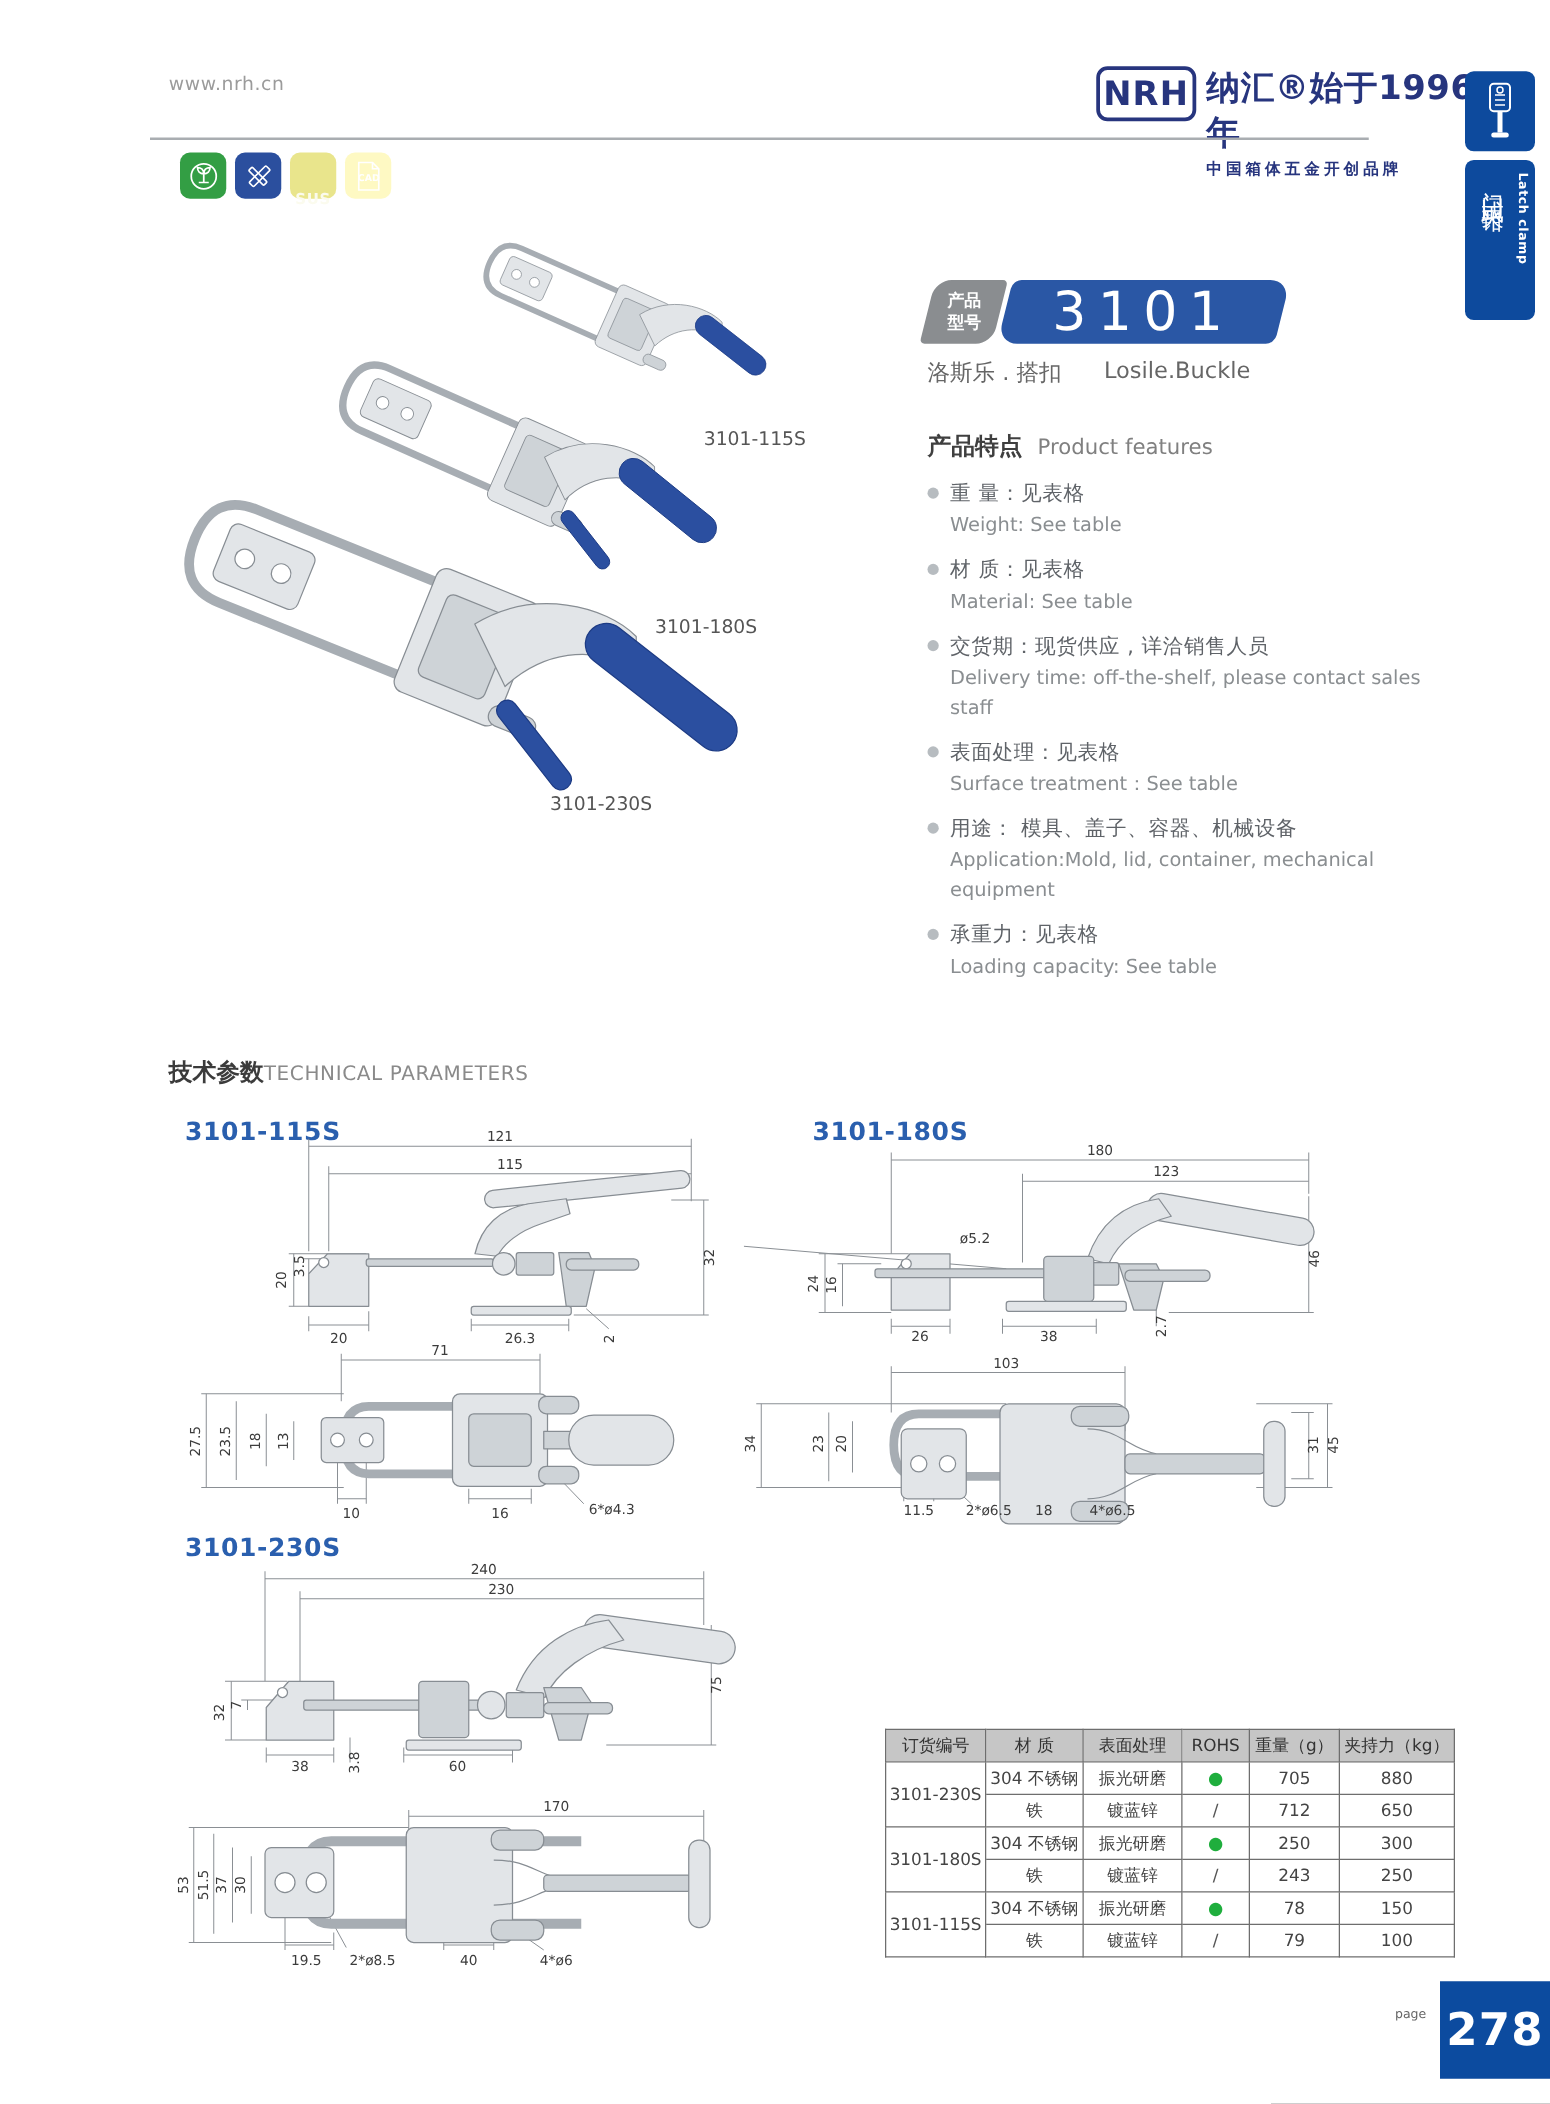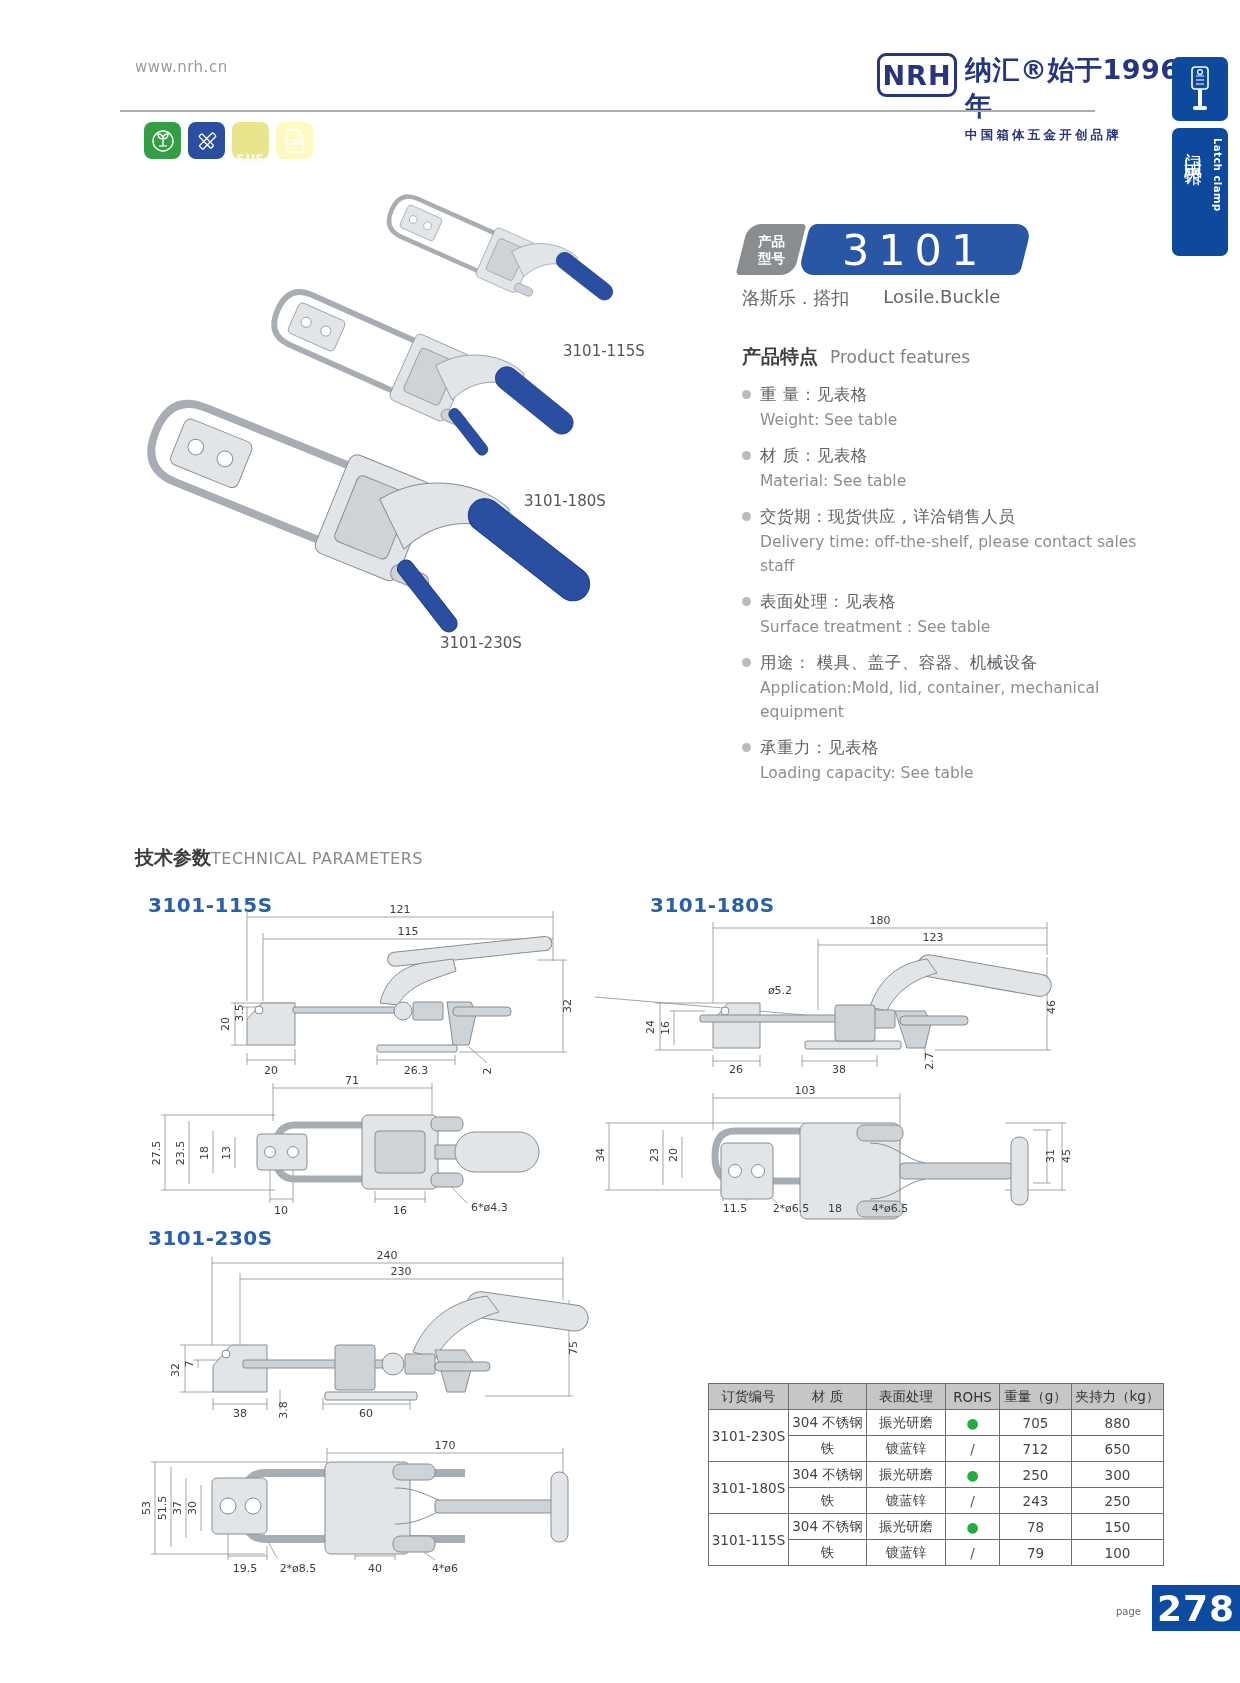--- a/index.html
+++ b/index.html
@@ -67,21 +67,21 @@
   .fork{fill:none;stroke:#878d93;stroke-width:1;}
   
   .spec-table{left:680px;top:1383px;border-collapse:collapse;table-layout:fixed;margin-left:28px;}
   .spec-table td,.spec-table th{border:1px solid #6e6e6e;height:25px;text-align:center;
       font-size:13.5px;color:#444;font-weight:normal;padding:0 2px;overflow:hidden;white-space:nowrap;}
   .spec-table th{background:#c6c6c6;color:#333;font-size:13.5px;}
   .spec-table .g{color:#1fae3d;font-size:14px;}
   .spec-table .s{color:#555;}
   
   .page-label{left:1116px;top:1606px;font-size:10px;color:#666;}
-  .page-num{left:1152px;top:1585px;width:88px;height:46px;background:#0c4b9f;display:flex;
+  .page-num{left:1152px;top:1585px;width:88px;height:78px;background:#0c4b9f;display:flex;
             align-items:center;justify-content:center;}
   .page-num span{color:#fff;font-size:36px;font-weight:bold;letter-spacing:1px;}
 </style>
 </head>
 <body>
 
 <div class="page">
 
   <div class="abs site-url">www.nrh.cn</div>
   <div class="abs logo-box">

